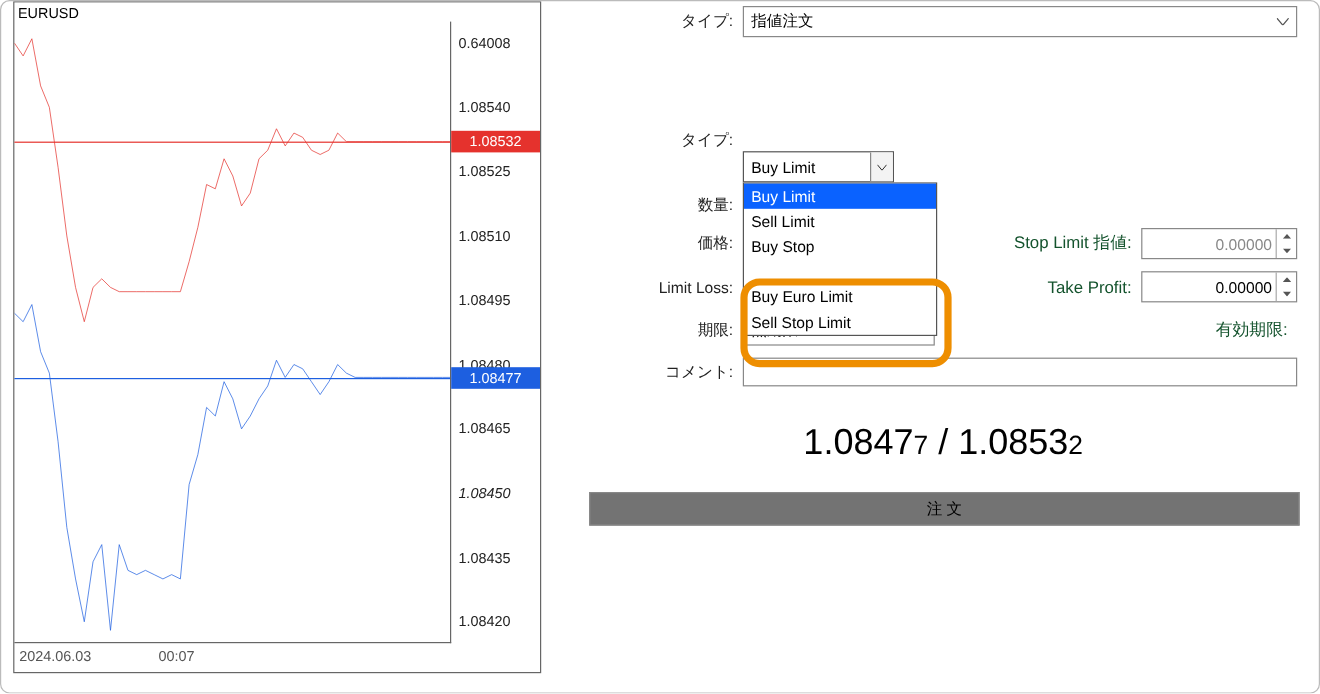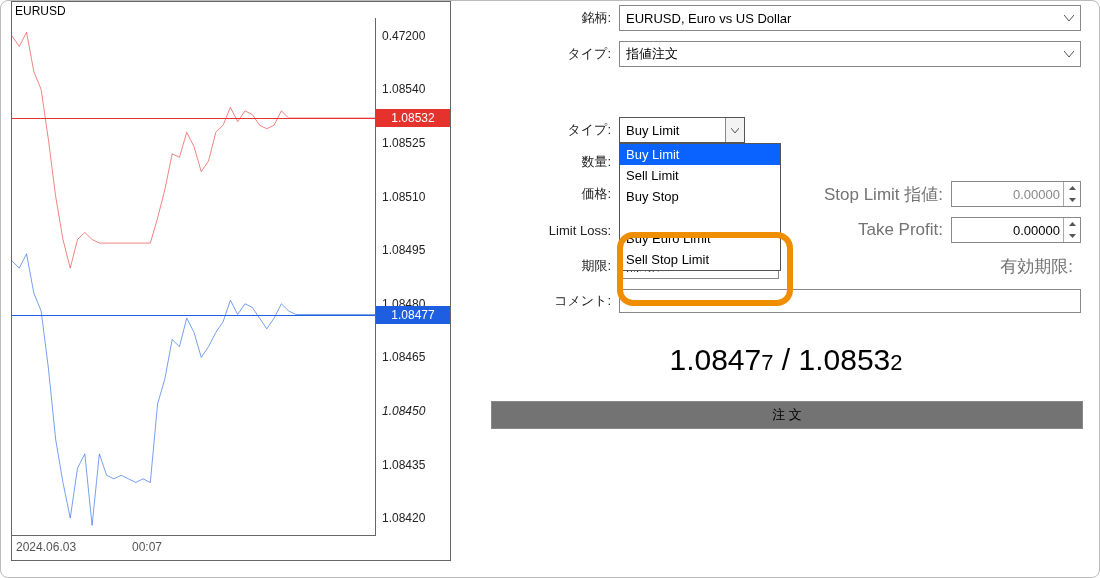--- a/index.html
+++ b/index.html
@@ -160,29 +160,30 @@
     padding-right: 20px;
     box-sizing: border-box;
     font-size: 13px;
   }
   .numfield.dim { color: #888; }
   
   .col2-lbl {
     width: 190px;
     text-align: right;
     padding-right: 8px;
-    font-size: 17px;
-    color: #737373;
+    font-size: 14px;
+    color: #14532d;
   }
   .spacer-col { flex: 1; }
   
   .order-type-wrap {
     position: relative;
     width: 126px;
     height: 26px;
+    margin-top: 45px;
   }
   .order-type-sel {
     width: 100%; height: 100%;
     border: 1px solid #555;
     background: #fff;
     display: flex; align-items: center;
     padding: 0 20px 0 6px;
     box-sizing: border-box;
     font-size: 13px;
     position: relative;
@@ -253,21 +254,21 @@
         <div class="chart-symbol">EURUSD</div>
         <div class="plot">
           <svg id="plot-svg" viewBox="0 0 100 100" preserveAspectRatio="none">
               <path d="M0.00 3.45 L2.00 5.52 L4.00 2.76 L6.00 10.34 L8.00 13.79 L10.00 23.45 L12.00 34.48 L14.00 42.76 L16.00 48.28 L18.00 42.76 L20.00 41.38 L22.00 42.76 L24.00 43.45 L26.00 43.45 L28.00 43.45 L30.00 43.45 L32.00 43.45 L34.00 43.45 L36.00 43.45 L38.00 43.45 L40.00 38.62 L42.00 33.10 L44.00 26.21 L46.00 26.90 L48.00 22.07 L50.00 24.83 L52.00 29.66 L54.00 27.59 L56.00 22.07 L58.00 20.69 L60.00 17.24 L62.00 20.00 L64.00 17.93 L66.00 18.62 L68.00 20.69 L70.00 21.38 L72.00 20.69 L74.00 17.93 L76.00 19.31 L78.00 19.31 L80.00 19.31 L82.00 19.31 L84.00 19.31 L86.00 19.31 L88.00 19.31 L90.00 19.31 L92.00 19.31 L94.00 19.31 L96.00 19.31 L98.00 19.31 L100.00 19.31 " fill="none" stroke="#e5322d" stroke-width="0.6" vector-effect="non-scaling-stroke"></path>
               <path d="M0.00 46.90 L2.00 48.28 L4.00 45.52 L6.00 53.10 L8.00 56.55 L10.00 67.59 L12.00 81.38 L14.00 89.66 L16.00 96.55 L18.00 86.90 L20.00 84.14 L22.00 97.93 L24.00 84.14 L26.00 88.28 L28.00 88.97 L30.00 88.28 L32.00 88.97 L34.00 89.66 L36.00 88.97 L38.00 89.66 L40.00 74.48 L42.00 69.66 L44.00 62.07 L46.00 63.45 L48.00 57.93 L50.00 60.69 L52.00 65.52 L54.00 63.45 L56.00 60.69 L58.00 58.62 L60.00 54.48 L62.00 57.24 L64.00 55.17 L66.00 55.86 L68.00 57.93 L70.00 60.00 L72.00 57.93 L74.00 55.17 L76.00 56.55 L78.00 57.24 L80.00 57.24 L82.00 57.24 L84.00 57.24 L86.00 57.24 L88.00 57.24 L90.00 57.24 L92.00 57.24 L94.00 57.24 L96.00 57.24 L98.00 57.24 L100.00 57.24 " fill="none" stroke="#1d5fe0" stroke-width="0.6" vector-effect="non-scaling-stroke"></path>
             </svg>
           <div class="hline ask" id="hline-ask" style="top: 19.3103%;"></div>
           <div class="hline bid" id="hline-bid" style="top: 57.2414%;"></div>
         </div>
         <div class="y-axis" id="y-axis">
-            <span class="ytick" style="top: 3.44828%;">0.47200</span>
+            <span class="ytick" style="top: 3.44828%;">0.64008</span>
             <span class="ytick" style="top: 13.7931%;">1.08540</span>
             <span class="ytick" style="top: 24.1379%;">1.08525</span>
             <span class="ytick" style="top: 34.4828%;">1.08510</span>
             <span class="ytick" style="top: 44.8276%;">1.08495</span>
             <span class="ytick" style="top: 55.1724%;">1.08480</span>
             <span class="ytick" style="top: 65.5172%;">1.08465</span>
             <span class="ytick" style="top: 75.8621%; font-style: italic;">1.08450</span>
             <span class="ytick" style="top: 86.2069%;">1.08435</span>
             <span class="ytick" style="top: 96.5517%;">1.08420</span>
             <div class="price-badge ask" style="top: calc(19.3103% - 9px);">1.08532</div>
@@ -275,31 +276,20 @@
           </div>
         <div class="x-axis">
           <span class="xtick" style="left:4px">2024.06.03</span>
           <span class="xtick" style="left:120px">00:07</span>
         </div>
       </div>
     </div>
 
     <div class="form-pane">
 
-      <div class="row">
-        <div class="lbl">銘柄:</div>
-        <div class="field wide">
-          <span>EURUSD, Euro vs US Dollar</span>
-          <span class="chev">
-              <svg viewBox="0 0 10 6">
-                <path d="M0 0 L5 6 L10 0" fill="none" stroke="#555"></path>
-              </svg>
-            </span>
-        </div>
-      </div>
 
       <div class="row">
         <div class="lbl">タイプ:</div>
         <div class="field wide">
           <span>指値注文</span>
           <span class="chev">
               <svg viewBox="0 0 10 6">
                 <path d="M0 0 L5 6 L10 0" fill="none" stroke="#555"></path>
               </svg>
             </span>

